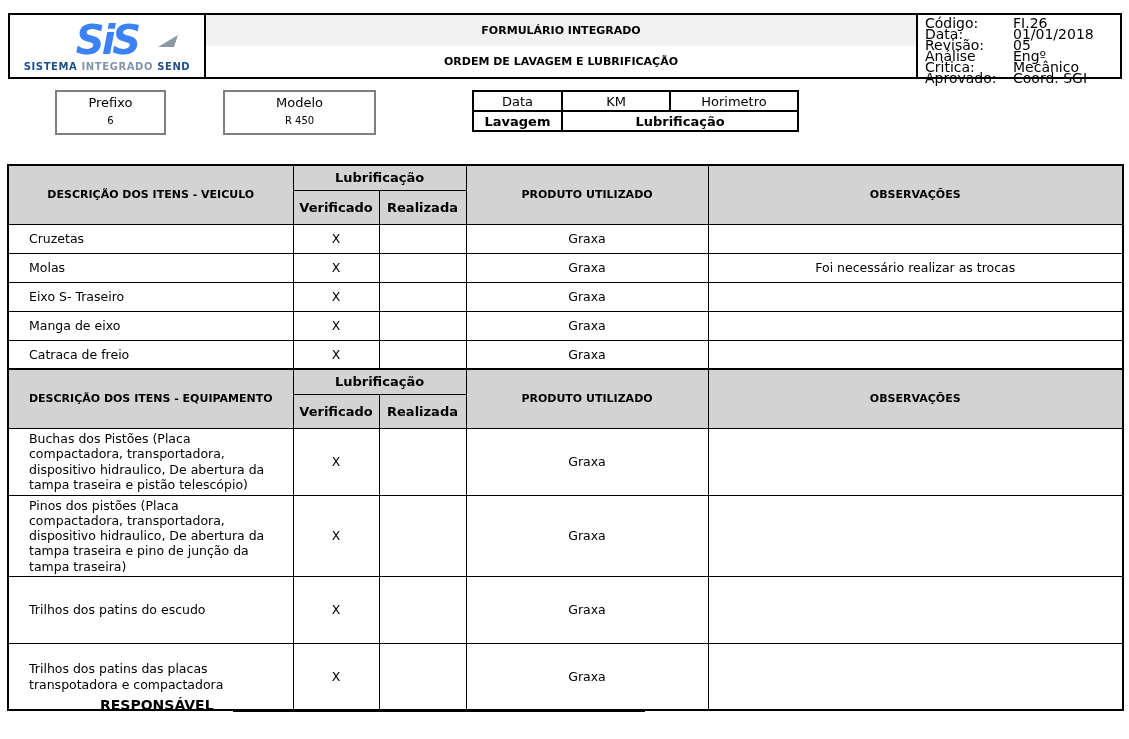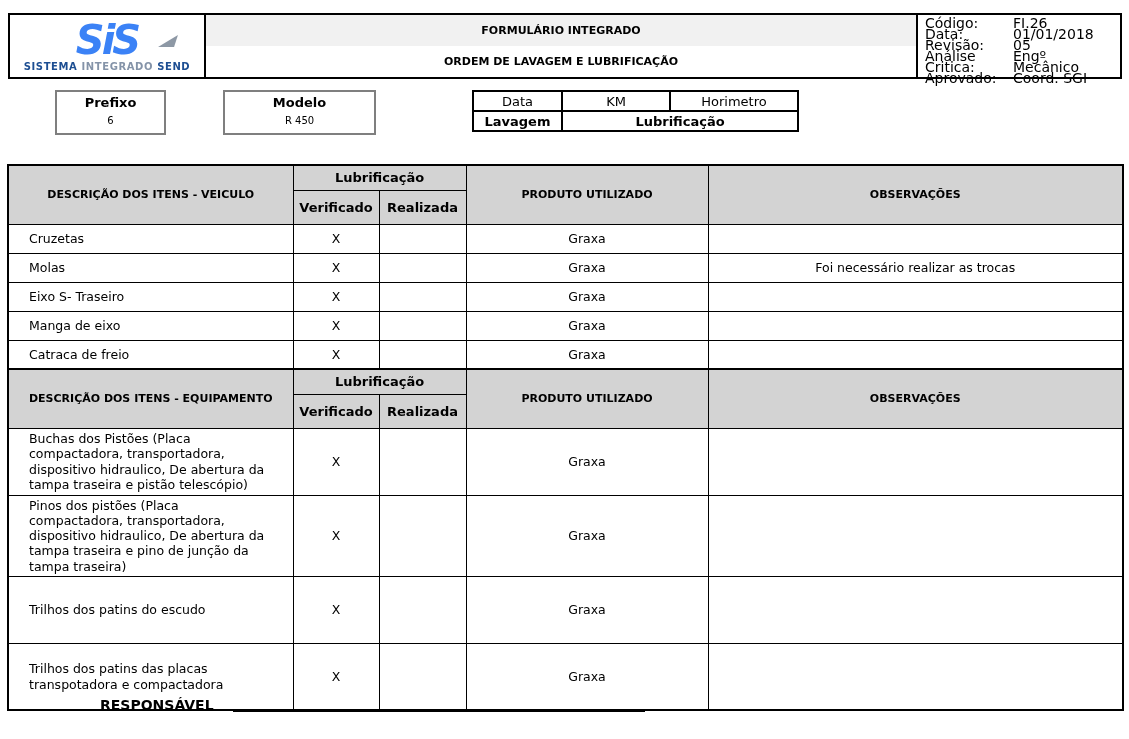--- a/index.html
+++ b/index.html
@@ -49,21 +49,21 @@
   }
   .meta-row { display: flex; line-height: 11px; }
   .meta-label { width: 88px; flex-shrink: 0; }
   .meta-value { flex: 1; }
 
   
   .id-box {
     position: absolute; top: 90px; height: 45px; border: 2px solid #7f7f7f;
     background: #fff; text-align: center;
   }
-  .id-box .id-label { font-weight: bold; font-size: 13px; margin-top: 3px; }
+  .id-box .id-label { font-weight: normal; font-size: 13px; margin-top: 3px; }
   .id-box .id-value { font-size: 10px; margin-top: 5px; }
   .prefixo-box { left: 55px; width: 111px; }
   .modelo-box { left: 223px; width: 153px; }
 
   
   .service-table {
     position: absolute; left: 472px; top: 90px; border-collapse: collapse; table-layout: fixed;
   }
   .service-table th, .service-table td {
     border: 2px solid #000; text-align: center; background: #fff; overflow: hidden;

